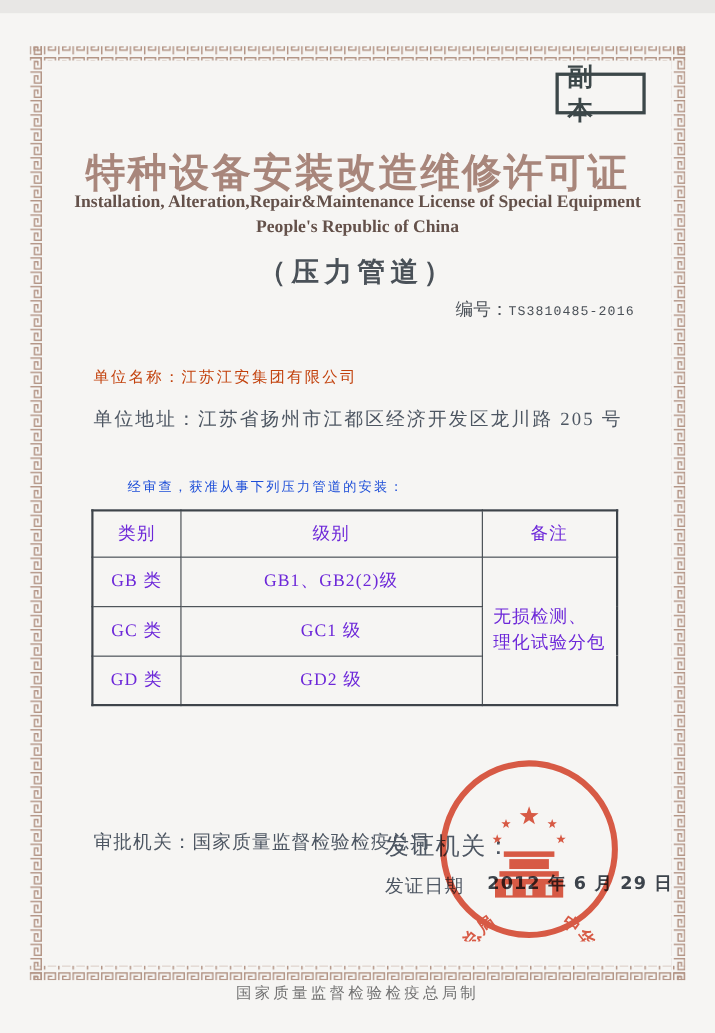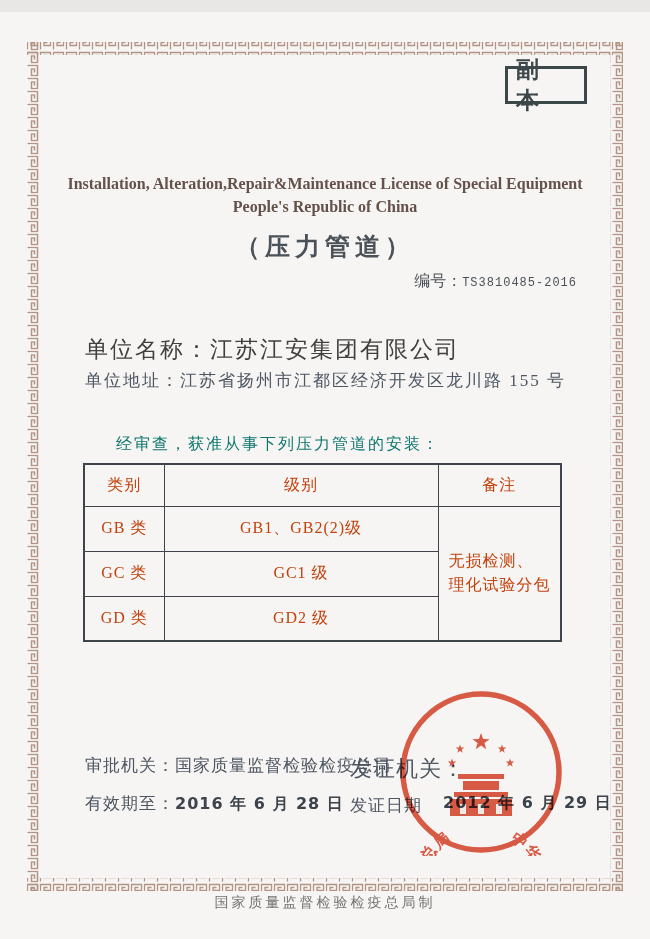--- a/index.html
+++ b/index.html
@@ -29,29 +29,29 @@
   .title-cn-1{top:84px;font-size:33px;font-weight:bold;color:#a8867b;letter-spacing:7px;}
   .title-cn-2{top:121px;font-size:36px;font-weight:bold;color:#a8867b;letter-spacing:2px;}
   .title-en-1{top:163px;font-size:16px;font-weight:bold;color:#64514a;}
   .title-en-2{top:186px;font-size:16px;font-weight:bold;color:#64514a;}
   .subtitle{top:218px;font-size:25px;font-weight:bold;color:#4a5158;letter-spacing:5px;}
 
   .serial-line{top:259px;right:73px;font-size:16px;color:#4a5057;}
   .serial-number{font-family:"Liberation Mono", monospace;font-size:12px;letter-spacing:1px;}
 
   
-  .unit-name{left:85px;top:322px;font-size:23px;letter-spacing:2px;color:#404040;}
+  .unit-name{left:85px;top:322px;font-size:14px;letter-spacing:2px;color:#c2410c;}
   .unit-address{left:85px;top:357px;font-size:17px;letter-spacing:2px;color:#4d5662;}
-  .approval-note{left:116px;top:422px;font-size:16px;letter-spacing:2px;color:#0f766e;}
+  .approval-note{left:116px;top:422px;font-size:12px;letter-spacing:2px;color:#1d4ed8;}
 
   
   .scope-table{
     left:83px;top:451px;width:477px;
     border-collapse:collapse;table-layout:fixed;
-    font-size:16px;color:#c2410c;
+    font-size:16px;color:#6d28d9;
   }
   .scope-table th,.scope-table td{
     border:1px solid #3e444a;
     text-align:center;vertical-align:middle;
     padding:0 4px;letter-spacing:1px;
   }
   .scope-table{border:2px solid #3e444a;}
   .scope-table thead tr{height:42px;}
   .scope-table tbody tr{height:45px;}
   .scope-table th{font-weight:normal;}
@@ -88,33 +88,34 @@
     <rect x="27" y="30" width="596" height="13" fill="url(#keyH)"></rect>
     <rect x="27" y="866" width="596" height="13" fill="url(#keyH)"></rect>
     <rect x="27" y="30" width="13" height="849" fill="url(#keyV)"></rect>
     <rect x="610" y="30" width="13" height="849" fill="url(#keyV)"></rect>
   </svg>
 
   <div class="abs copy-badge">
     <span>副 本</span>
   </div>
 
+  <div class="abs centered title-cn-2">特种设备安装改造维修许可证</div>
   <div class="abs centered title-en-2">People's Republic of China</div>
   <div class="abs centered title-en-1">Installation, Alteration,Repair&amp;Maintenance License of Special Equipment</div>
   <div class="abs centered subtitle">（压力管道）</div>
 
   <div class="abs serial-line">
     <span>编号：</span><span class="serial-number">TS3810485-2016</span>
   </div>
 
   <div class="abs unit-name">
     <span>单位名称：</span><span>江苏江安集团有限公司</span>
   </div>
   <div class="abs unit-address">
-    <span>单位地址：</span><span>江苏省扬州市江都区经济开发区龙川路 155 号</span>
+    <span>单位地址：</span><span>江苏省扬州市江都区经济开发区龙川路 205 号</span>
   </div>
   <div class="abs approval-note">经审查，获准从事下列压力管道的安装：</div>
 
   <table class="abs scope-table">
     <colgroup>
         <col style="width:80px">
         <col style="width:274px">
         <col style="width:123px">
       </colgroup>
     <thead>
@@ -142,23 +143,20 @@
         <td>GD2 级</td>
       </tr>
     </tbody>
   </table>
 
   <div class="abs authority-line">
     <span>审批机关：</span><span>国家质量监督检验检疫总局</span>
   </div>
   <div class="abs issuing-authority-label">发证机关：</div>
 
-  <div class="abs valid-line">
-    <span>有效期至：</span><span class="date-value">2016 年 6 月 28 日</span>
-  </div>
   <div class="abs issue-date-label">发证日期</div>
   <div class="abs issue-date-value date-value">2012 年 6 月 29 日</div>
 
   <svg class="abs seal-svg" width="168" height="168" viewBox="0 0 168 168">
     <g fill="#dd4f38" stroke="none">
       <circle cx="84" cy="84" r="78" fill="none" stroke="#dd4f38" stroke-width="5.5"></circle>
       <defs>
         <path id="sealRingPath" d="M 84 145 A 61 61 0 1 1 83.9 145" fill="none"></path>
         <polygon id="sealStar" points="0,-9 2.12,-2.91 8.56,-2.78 3.42,1.11 5.29,7.28 0,3.6 -5.29,7.28 -3.42,1.11 -8.56,-2.78 -2.12,-2.91"></polygon>
       </defs>

